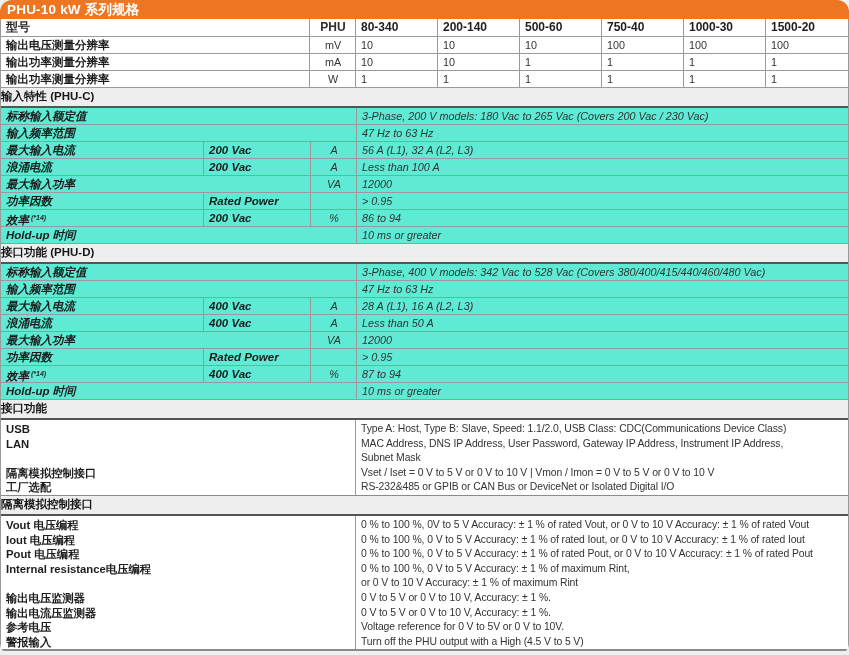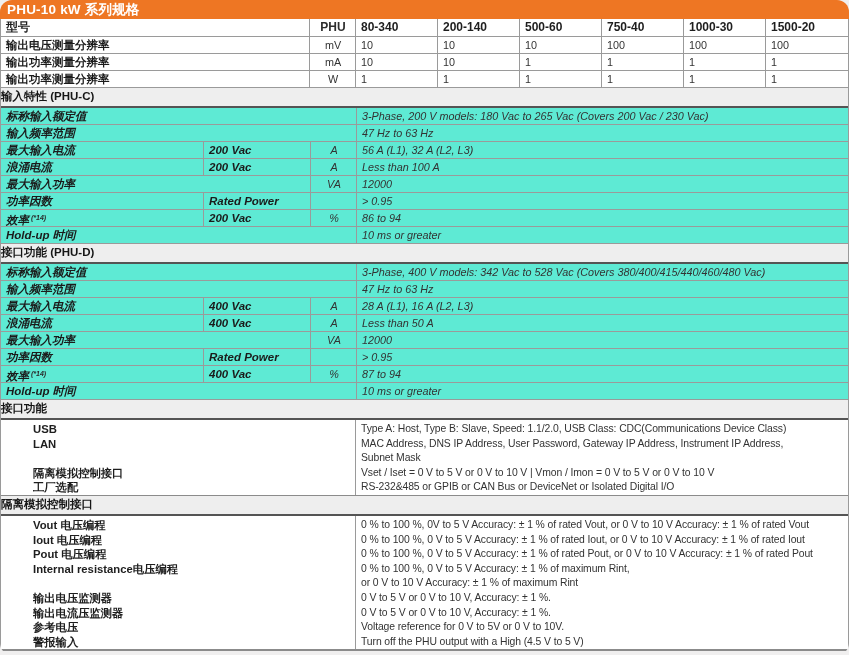--- a/index.html
+++ b/index.html
@@ -29,21 +29,21 @@
   .b { font-weight:bold; font-size:11.5px; color:#1b1b1b; }
   .u { text-align:center; color:#2e2e2e; }
   .v { color:#333333; font-size:10.8px; }
   .band {
     height:20px; background:#eeeeee; border-bottom:2px solid #545454;
     font-weight:bold; font-size:11.5px; line-height:17px; 
     color:#161616;
   }
   .ml-cell { padding-top:2px; }
   .ml-line { line-height:14.6px; white-space:nowrap; overflow:hidden; }
-  .ml-left .ml-line { font-weight:bold; font-size:11.3px;margin-left:27px; }
+  .ml-left .ml-line { font-weight:bold; font-size:11.3px; }
   .ml-right .ml-line { font-size:10.4px; color:#333333; letter-spacing:-0.1px; }
   .fn { font-size:7px; vertical-align:4px; font-weight:bold; color:#2b2b2b; letter-spacing:0; }
 </style>
 </head>
 <body>
 
 <div class="page">
   <div class="banner">
     <span>PHU-10 kW 系列规格</span>
   </div>

